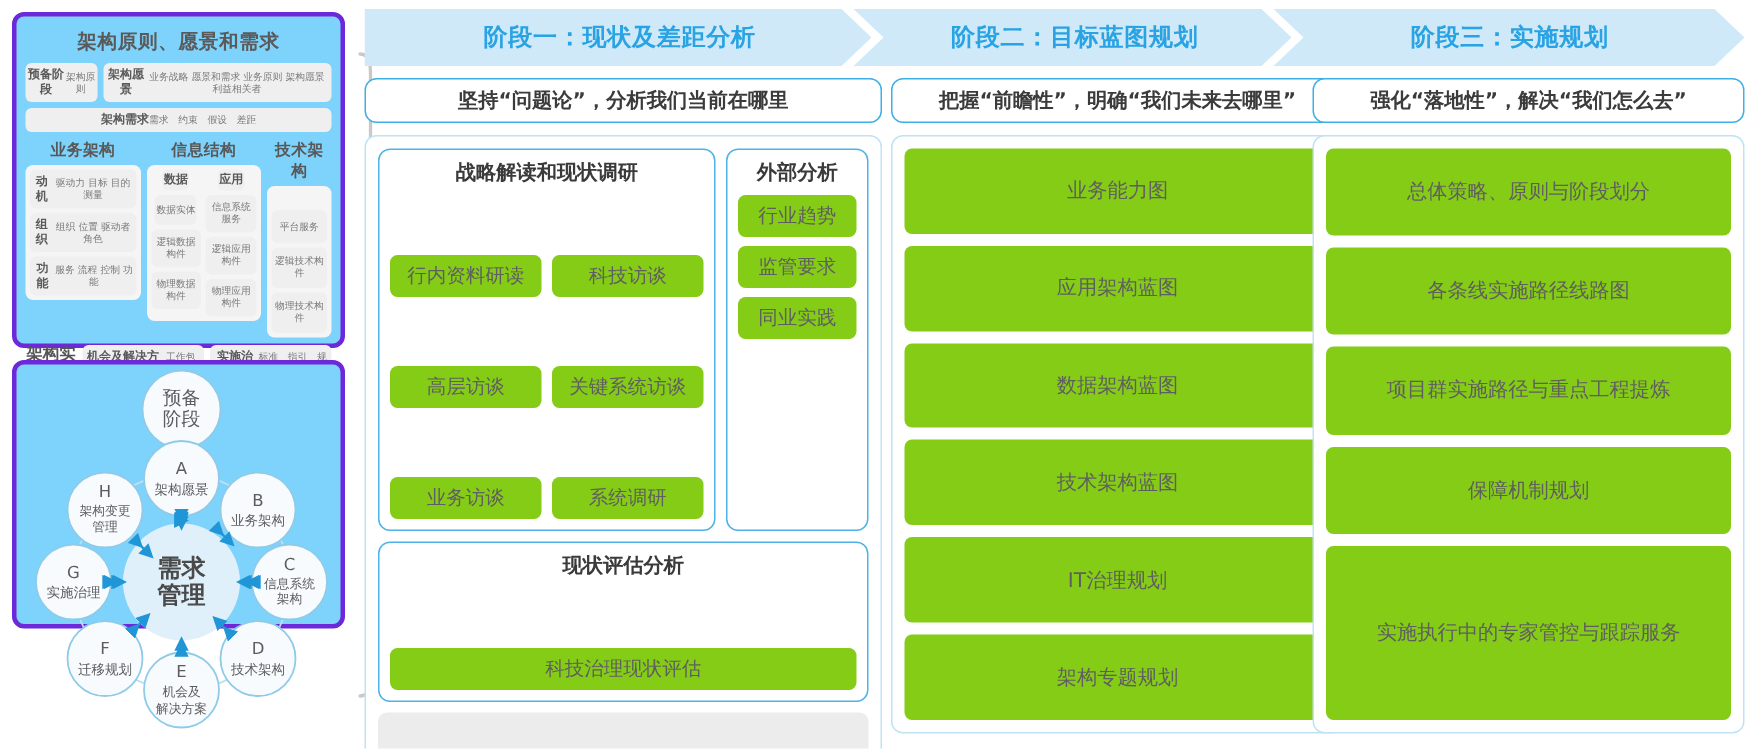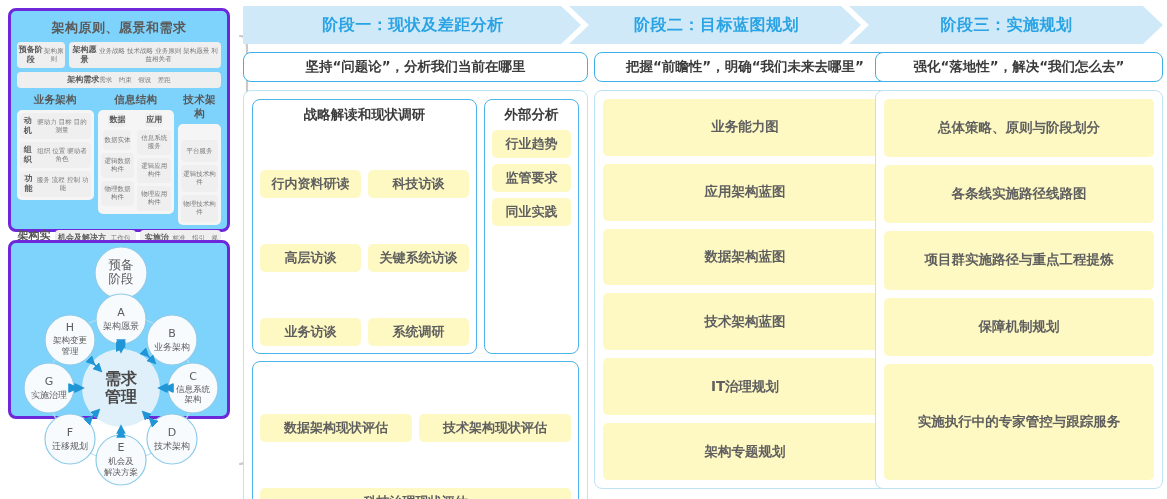--- a/index.html
+++ b/index.html
@@ -99,23 +99,23 @@
   .sub-card{
     border:1.5px solid #4db3e8;border-radius:8px;background:#fff;
     box-sizing:border-box;padding:6px 7px 7px 7px;
   }
   .sub-title{
     text-align:center;font-weight:bold;font-size:13.5px;color:#3a3a3a;
     margin-bottom:6px;white-space:nowrap;
   }
 
   .chip{
-    background:#fef9c3;border-radius:5px;
+    background:#84cc16;border-radius:5px;
     display:flex;align-items:center;justify-content:center;
-    font-size:13px;color:#5f5f5f;white-space:nowrap;box-sizing:border-box;font-weight:bold;
+    font-size:13px;color:#5f5f5f;white-space:nowrap;box-sizing:border-box;
   }
   .chip-row{display:flex;gap:7px;margin-bottom:6px;margin-top:46px;}
   .chip-row:last-child{margin-bottom:0;}
   .chip-row > .chip{flex:1;height:28px;}
 
   .top-split{display:flex;gap:7px;}
   .top-split .left-card{flex:1;}
   .top-split .right-card{width:95px;}
   .right-card .chip{height:28px;margin-bottom:6px;font-size:13px;}
   .right-card .chip:last-child{margin-bottom:0;}
@@ -143,21 +143,21 @@
 
       <div class="band-title">架构原则、愿景和需求</div>
 
       <div class="t-row1">
         <div class="cell t-prep">
           <b>预备阶段</b>
           <span>架构原则</span>
         </div>
         <div class="cell t-vision">
           <b>架构愿景</b>
-          <span>业务战略 技术战略 业务原则 架构愿景 利益相关者</span>
+          <span>业务战略 愿景和需求 业务原则 架构愿景 利益相关者</span>
         </div>
       </div>
 
       <div class="cell t-req">
         <b>架构需求</b>
         <span>需求　约束　假设　差距</span>
       </div>
 
       <div class="three">
 
@@ -363,24 +363,21 @@
 
         <div class="sub-card right-card">
           <div class="sub-title">外部分析</div>
           <div class="chip">行业趋势</div>
           <div class="chip">监管要求</div>
           <div class="chip">同业实践</div>
         </div>
       </div>
 
       <div class="sub-card eval-card">
-        <div class="chip-row">
-          <div class="chip">数据架构现状评估</div>
-          <div class="chip">技术架构现状评估</div>
-        </div>
+        <div class="sub-title">现状评估分析</div>
         <div class="chip-row">
           <div class="chip">科技治理现状评估</div>
         </div>
       </div>
 
       <div class="report-chip">现状与差异分析报告</div>
     </div>
   </div>
 
   <div class="phase-col p2">

